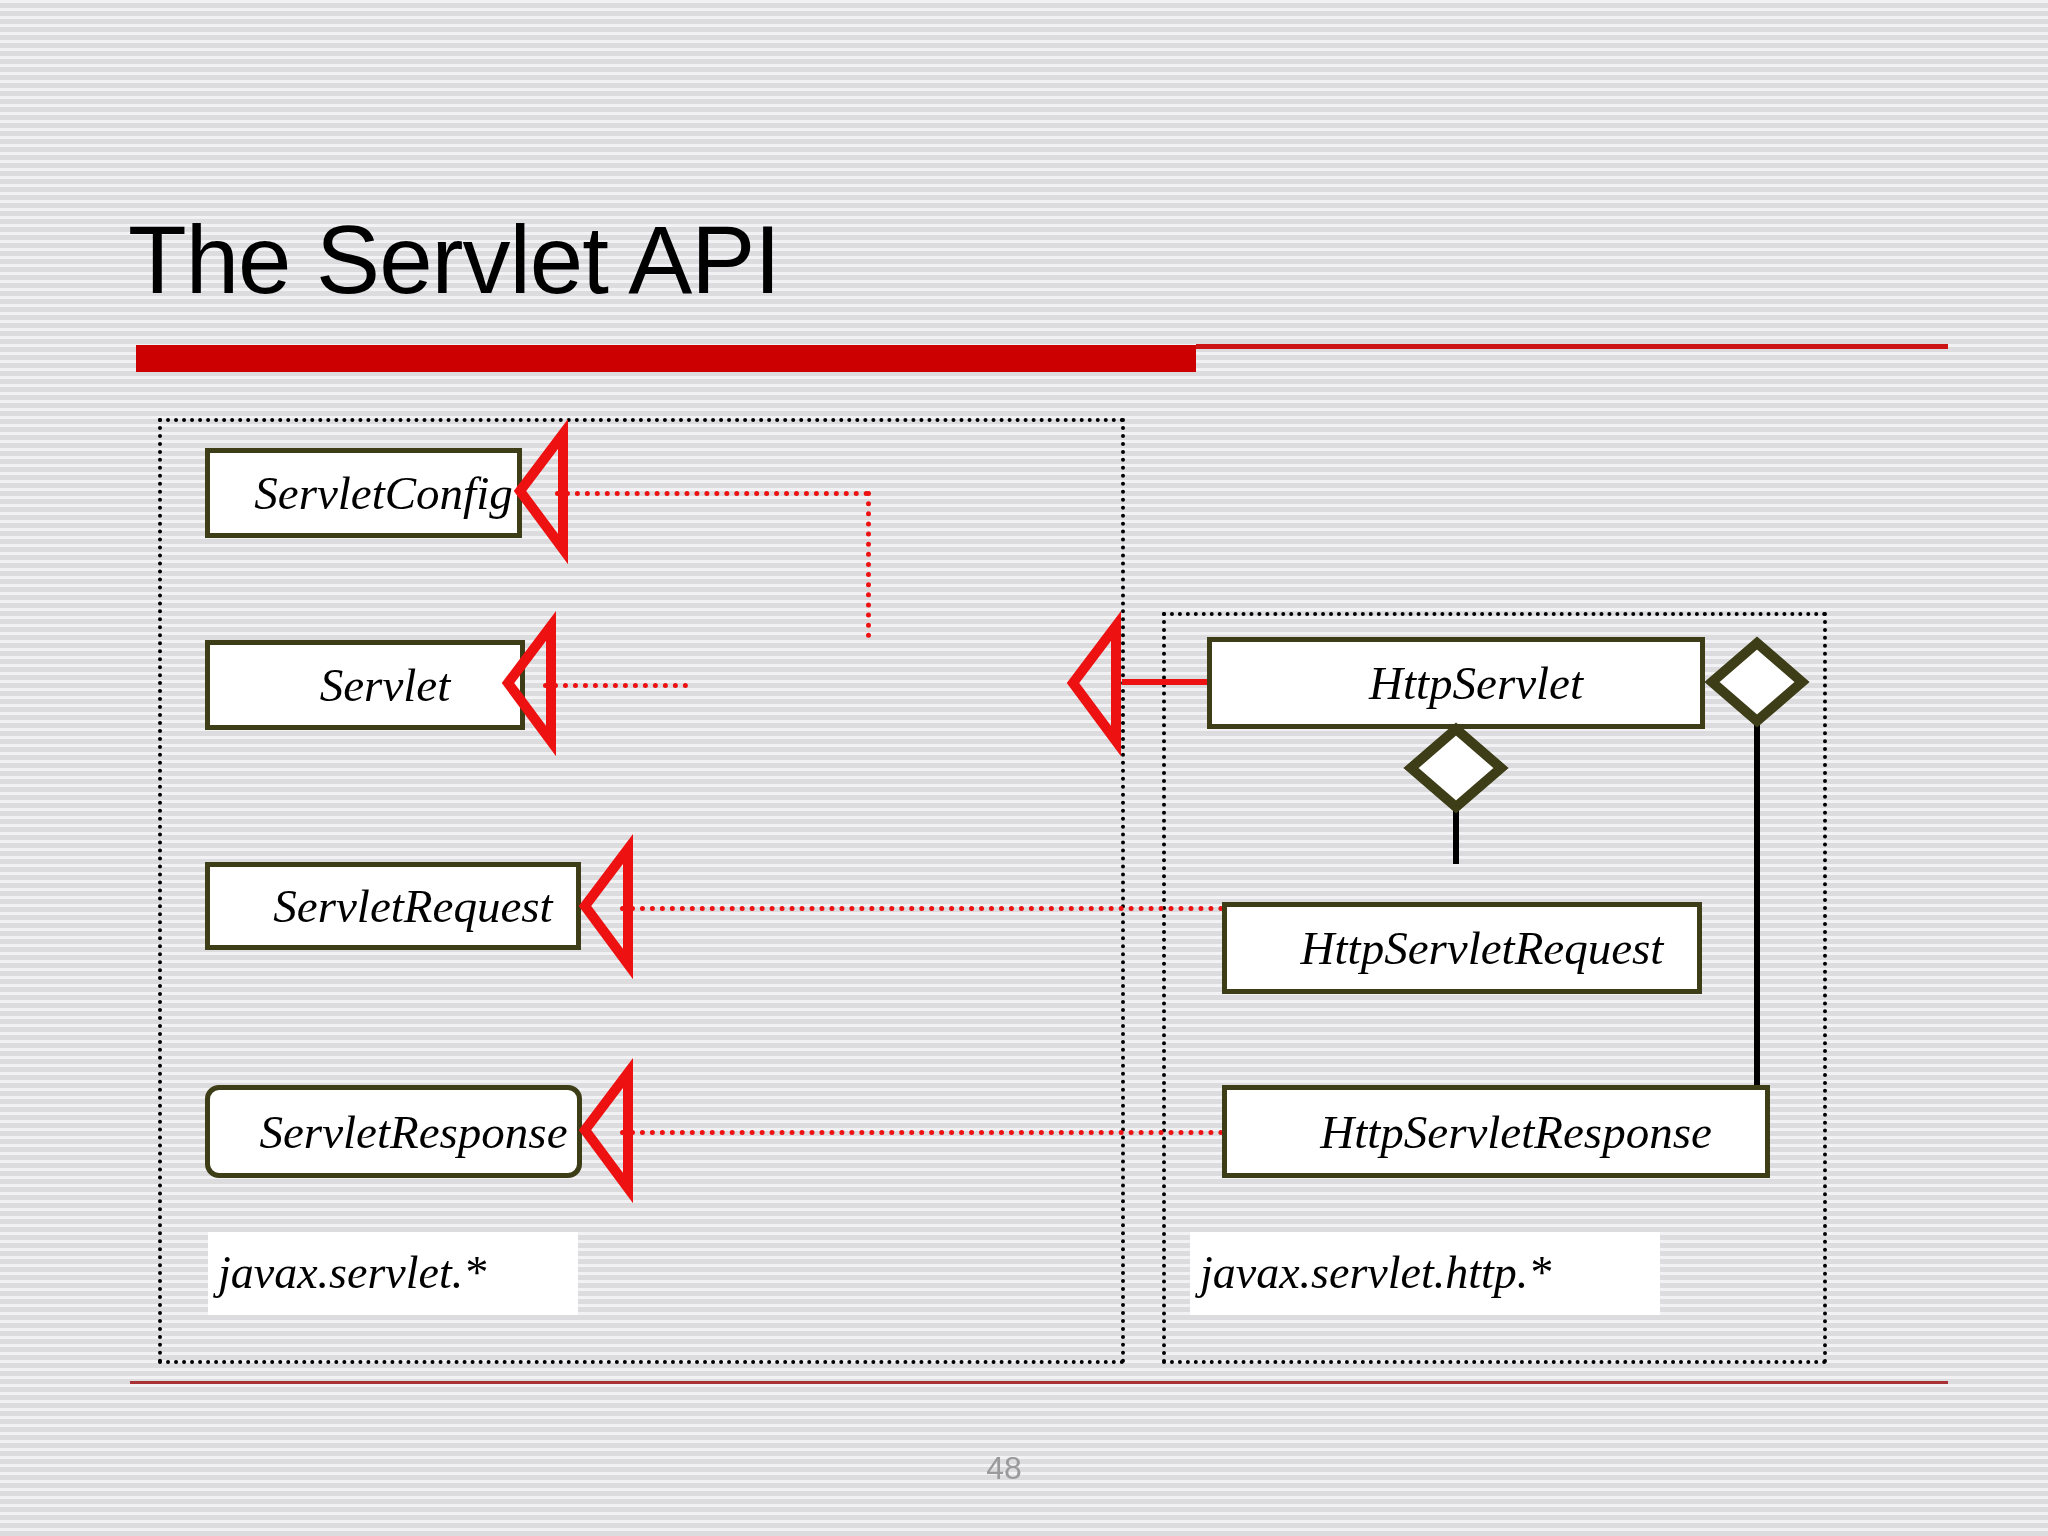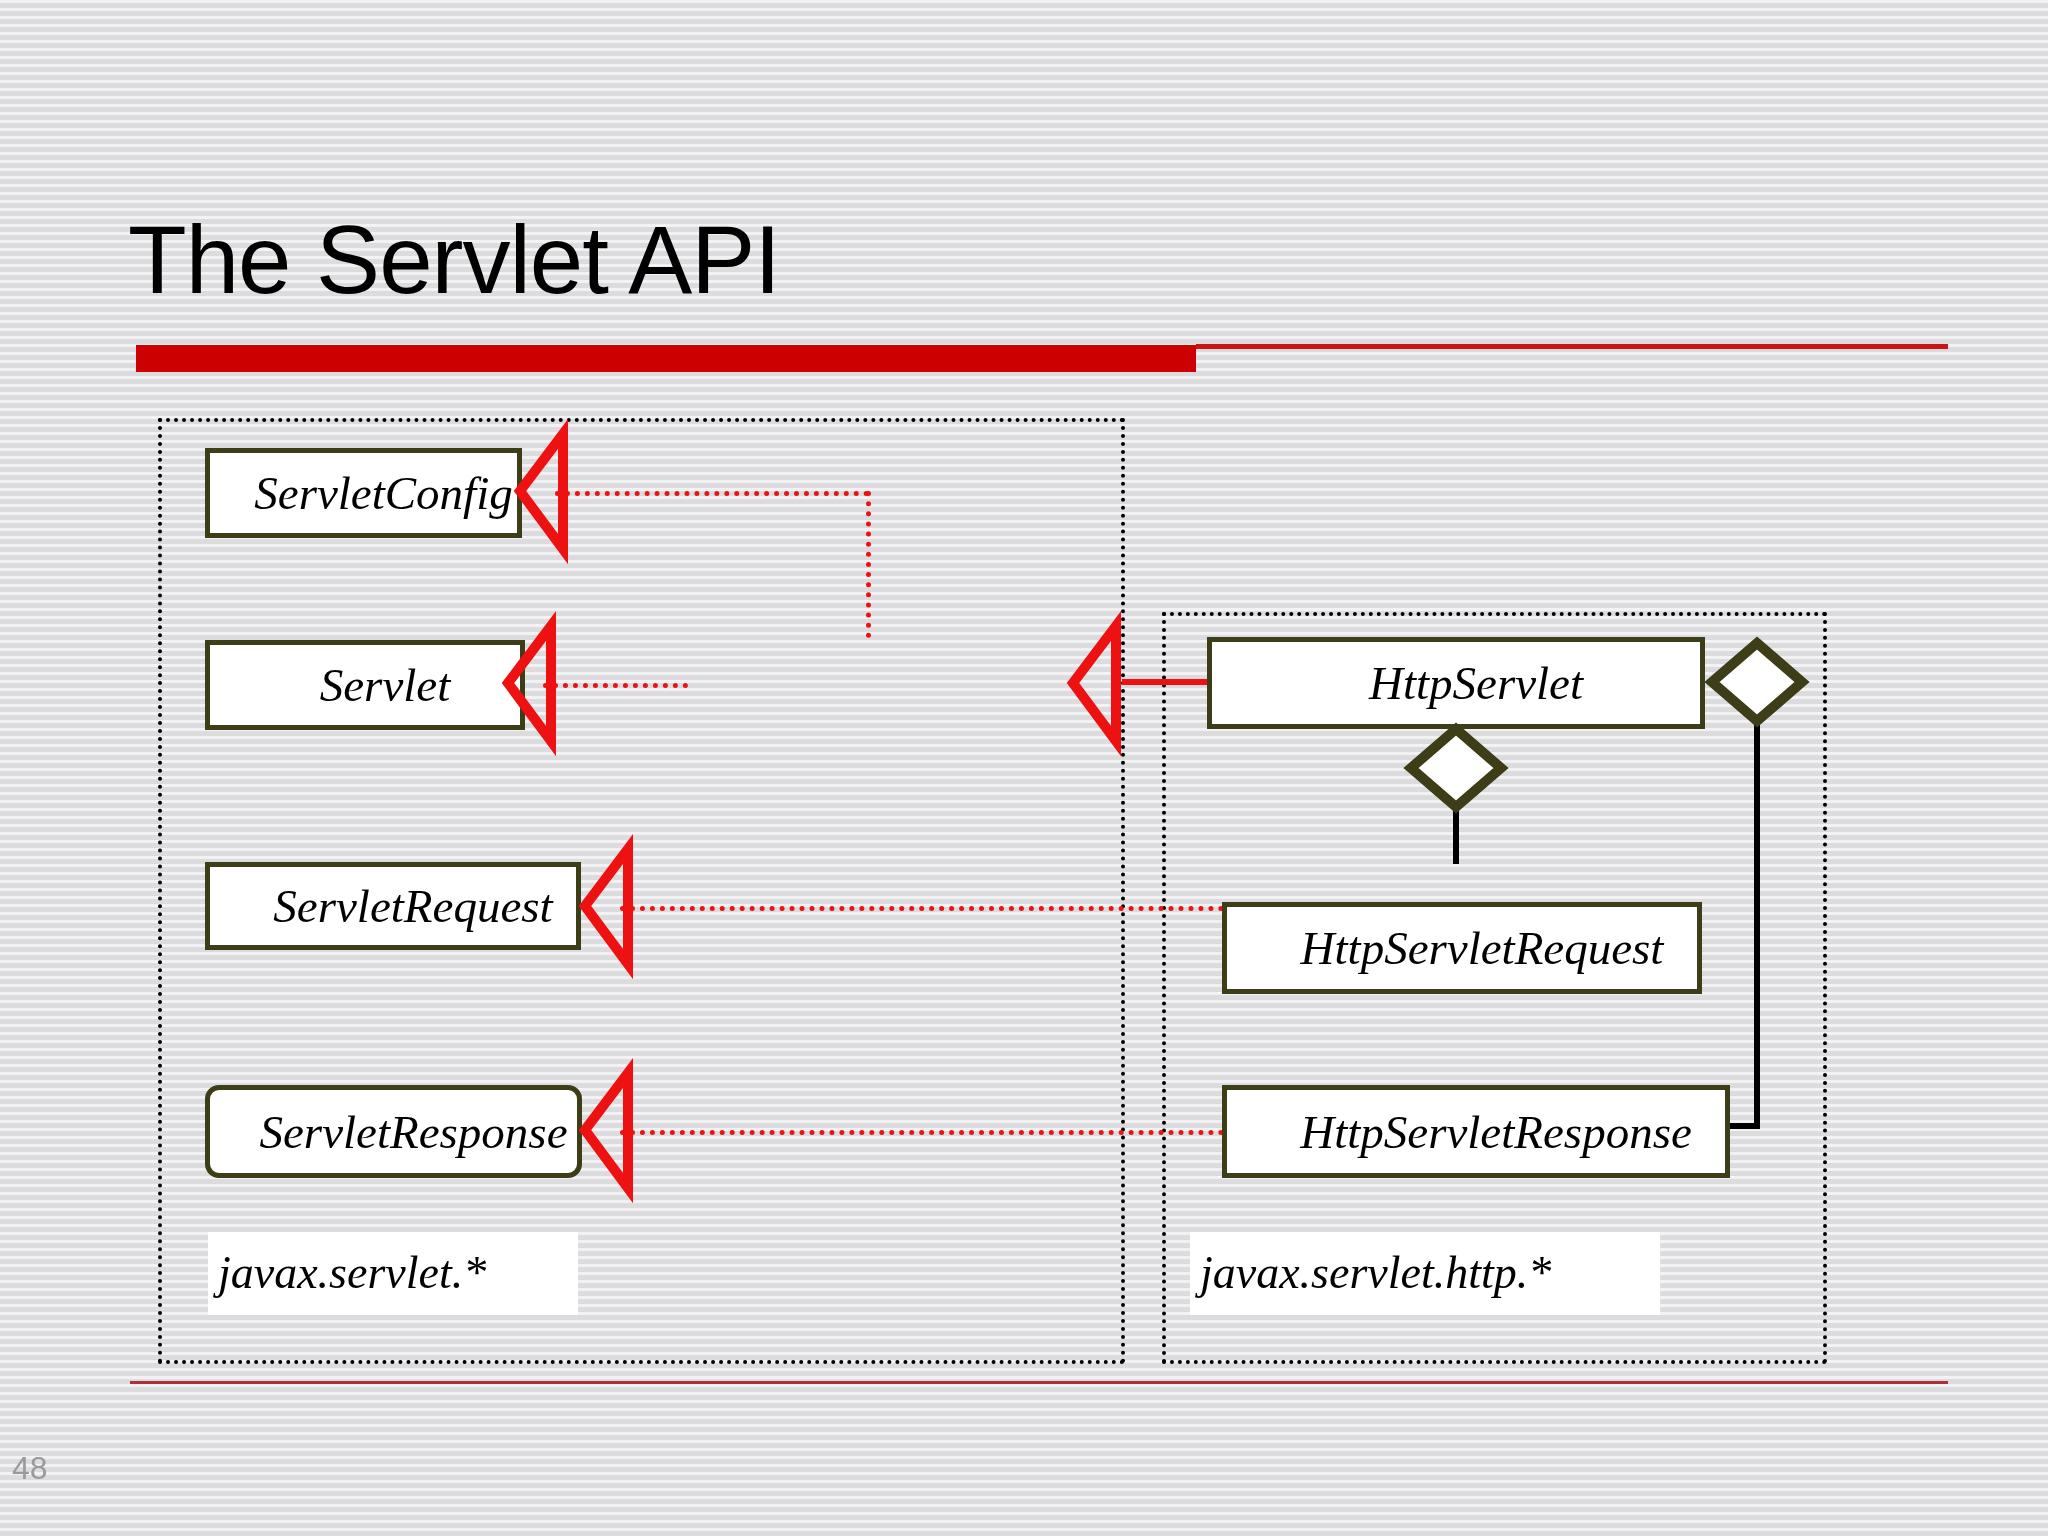--- a/index.html
+++ b/index.html
@@ -77,21 +77,21 @@
     white-space: nowrap;
     padding-left: 40px;
   }
   #box-servletconfig   { left: 205px;  top: 448px;  width: 317px;  height: 90px; }
   #box-servlet         { left: 205px;  top: 640px;  width: 320px;  height: 90px; }
   #box-genericservlet  { left: 685px;  top: 636px;  width: 383px;  height: 90px; }
   #box-httpservlet     { left: 1207px; top: 637px;  width: 498px;  height: 92px; }
   #box-servletrequest  { left: 205px;  top: 862px;  width: 376px;  height: 88px; }
   #box-httpsrvrequest  { left: 1222px; top: 862px;  width: 480px;  height: 92px; margin-top: 40px; }
   #box-servletresponse { left: 205px;  top: 1085px; width: 377px;  height: 93px; border-radius: 14px; }
-  #box-httpsrvresponse { left: 1222px; top: 1085px; width: 508px;  height: 93px; }
+  #box-httpsrvresponse { left: 1222px; top: 1085px; width: 548px;  height: 93px; }
 
   
   .pkg-label {
     position: absolute;
     background: #ffffff;
     font-family: "Liberation Serif", serif;
     font-style: italic;
     font-size: 46px;
     color: #000000;
     white-space: nowrap;
@@ -141,24 +141,24 @@
   #footer-rule {
     position: absolute;
     left: 130px;
     top: 1381px;
     width: 1818px;
     height: 3px;
     background: #a83236;
   }
   #page-number {
     position: absolute;
-    left: 12px;
+    left: 0;
     top: 1450px;
     width: 2008px;
-    text-align: left;
+    text-align: center;
     font-family: "Liberation Sans", sans-serif;
     font-size: 32px;
     color: #9a9a9a;
   }
 </style>
 </head>
 <body>
 
 <div id="slide">
 

